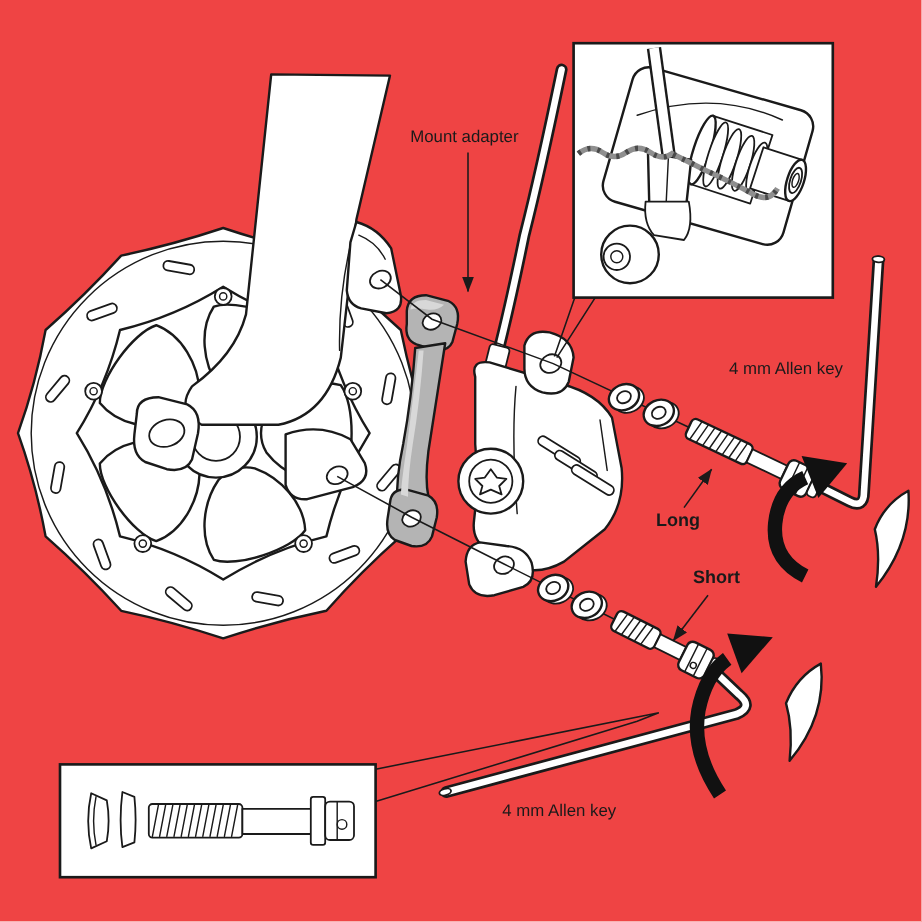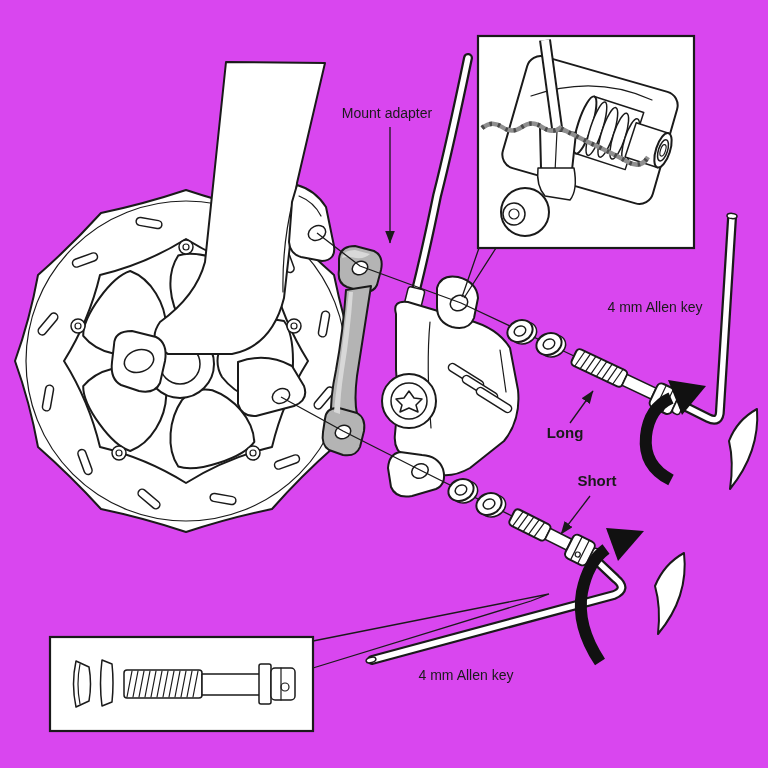--- a/index.html
+++ b/index.html
@@ -1,16 +1,16 @@
 <!DOCTYPE html>
 <html><head>
 <meta charset="utf-8">
 <style>
   html,body{margin:0;padding:0;background:#fff;}
-  #stage{position:relative;width:768px;height:768px;background:#d946ef;overflow:hidden;}
+  #stage{position:relative;width:768px;height:768px;background:#ef4444;overflow:hidden;}
   svg{display:block;}
   .fw{fill:#fff;stroke:#1a1a1a;stroke-width:2;stroke-linejoin:round;stroke-linecap:round;}
   .fw15{fill:#fff;stroke:#1a1a1a;stroke-width:1.5;stroke-linejoin:round;}
   .thin{fill:none;stroke:#1a1a1a;stroke-width:1.2;stroke-linecap:round;}
   .hair{fill:none;stroke:#1a1a1a;stroke-width:1.3;}
   .tube{fill:none;stroke:#1a1a1a;stroke-width:10;stroke-linecap:round;stroke-linejoin:round;}
   .tubecore{fill:none;stroke:#fff;stroke-width:5.5;stroke-linecap:round;stroke-linejoin:round;}
   .arrowarc{fill:none;stroke:#111;stroke-width:12;stroke-linecap:butt;}
   .solid{fill:#111;stroke:none;}
   .lbl{font:14px "Liberation Sans",sans-serif;fill:#1a1a1a;}

